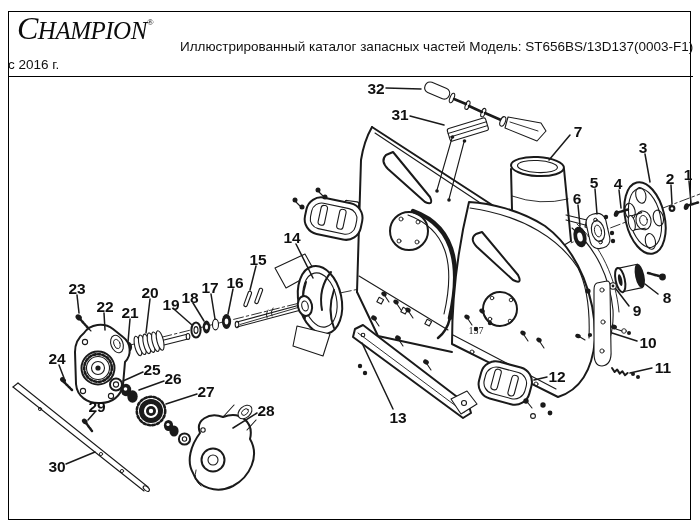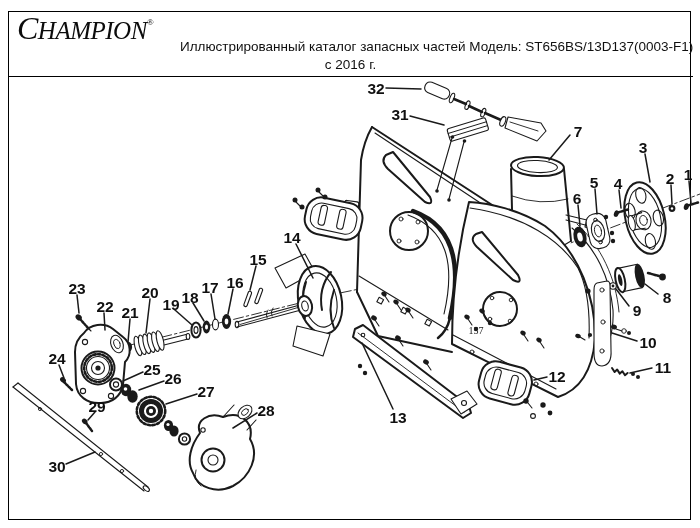--- a/index.html
+++ b/index.html
@@ -15,21 +15,21 @@
   .logo-brand{font-family:"Liberation Serif",serif;font-style:italic;font-weight:400;
        font-size:25px;letter-spacing:-.5px;color:#0c0c0c;line-height:1;white-space:nowrap;}
   .logo-brand .cap{font-size:32px;}
   .logo-reg{font-size:9px;vertical-align:14px;}
   .logo-tag{font-family:"Liberation Serif",serif;font-style:italic;font-weight:700;
        font-size:16px;color:var(--gold);margin:-3px 0 0 40px;line-height:1;
        text-shadow:0 0 .6px #3a3000;}
   
   .title-line1{position:absolute;left:180px;right:5px;top:39px;
        font-size:13.5px;color:#101010;}
-  .title-line2{position:absolute;left:8px;right:7px;top:57px;text-align:center;
+  .title-line2{position:absolute;left:8px;right:7px;top:57px;
        font-size:13.5px;color:#101010;}
   
   svg#dwg{position:absolute;left:0;top:0;}
   #dwg :is(path,line,rect,circle,ellipse,polygon,polyline){
        stroke:var(--ink);fill:none;stroke-width:1.5;
        stroke-linecap:round;stroke-linejoin:round;}
   #dwg .fw{fill:#fff;}
   #dwg .fd{fill:var(--ink);stroke:none;}
   #dwg .fwd{fill:#fff;stroke:none;}
   #dwg .ns{stroke:none;}

